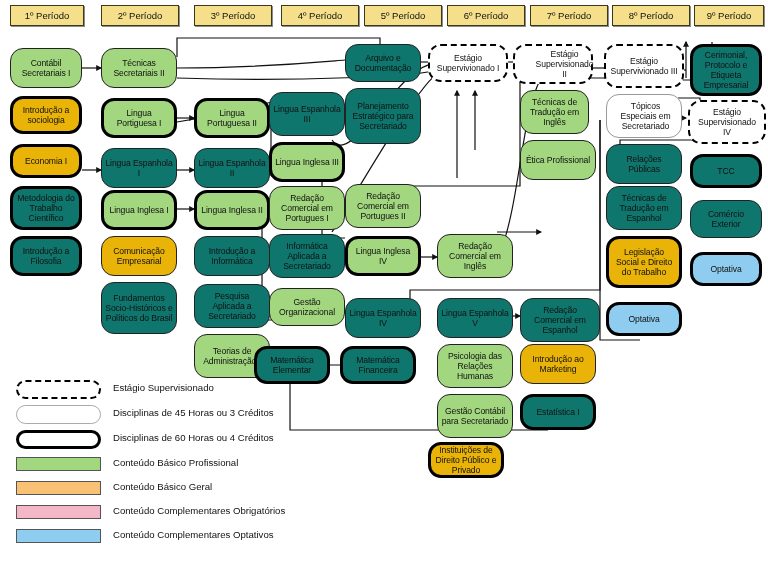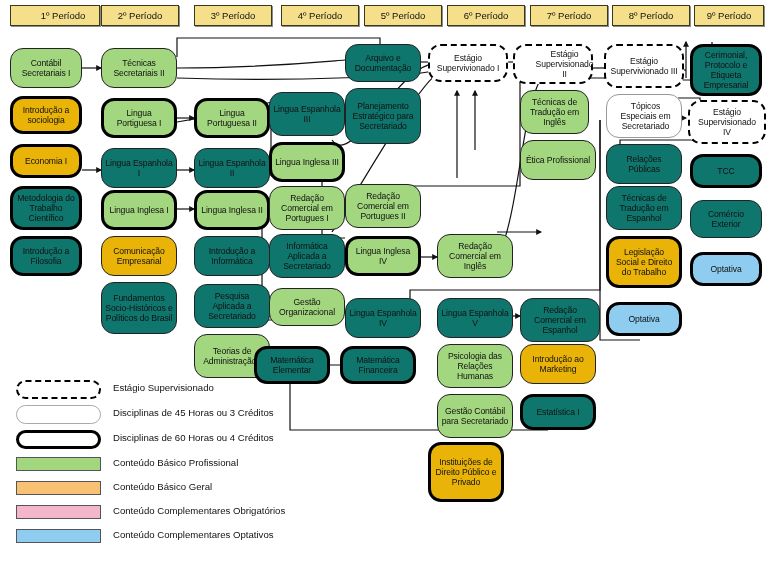--- a/index.html
+++ b/index.html
@@ -102,21 +102,21 @@
       <path d="M290,382 L290,430 L548,430"></path>
       <path d="M600,120 L600,340 L640,340"></path>
       <path d="M674,70 L686,70"></path>
       <path d="M674,80 L712,80 L712,42"></path>
       <path d="M678,98 L700,98 L700,120"></path>
       <path d="M620,172 L620,140 L700,140"></path>
       <path d="M610,78 L540,78"></path>
     </g>
   </svg>
 
-  <div class="period" style="left:10px;top:5px;width:72px;padding-left:16px;">1º Período</div>
+  <div class="period" style="left:10px;top:5px;width:72px;">1º Período</div>
   <div class="period" style="left:101px;top:5px;width:76px;">2º Período</div>
   <div class="period" style="left:194px;top:5px;width:76px;">3º Período</div>
   <div class="period" style="left:281px;top:5px;width:76px;">4º Período</div>
   <div class="period" style="left:364px;top:5px;width:76px;">5º Período</div>
   <div class="period" style="left:447px;top:5px;width:76px;">6º Período</div>
   <div class="period" style="left:530px;top:5px;width:76px;">7º Período</div>
   <div class="period" style="left:612px;top:5px;width:76px;">8º Período</div>
   <div class="period" style="left:694px;top:5px;width:68px;">9º Período</div>
 
   <div class="node f-green b-med" style="left:10px;top:48px;width:72px;height:40px;">Contábil Secretariais I</div>
@@ -151,21 +151,21 @@
   <div class="node f-green b-thick" style="left:345px;top:236px;width:76px;height:40px;">Lingua Inglesa IV</div>
   <div class="node f-green b-med" style="left:345px;top:184px;width:76px;height:44px;">Redação Comercial em Portugues II</div>
   <div class="node f-pink b-med" style="left:345px;top:298px;width:76px;height:40px;">Lingua Espanhola IV</div>
   <div class="node f-pink b-thick" style="left:340px;top:346px;width:76px;height:38px;">Matemática Financeira</div>
 
   <div class="node b-dash" style="left:428px;top:44px;width:80px;height:38px;">Estágio Supervivionado I</div>
   <div class="node f-green b-med" style="left:437px;top:234px;width:76px;height:44px;">Redação Comercial em Inglês</div>
   <div class="node f-pink b-med" style="left:437px;top:298px;width:76px;height:40px;">Lingua Espanhola V</div>
   <div class="node f-green b-med" style="left:437px;top:344px;width:76px;height:44px;">Psicologia das Relações Humanas</div>
   <div class="node f-green b-med" style="left:437px;top:394px;width:76px;height:44px;">Gestão Contábil para Secretariado</div>
-  <div class="node f-orange b-thick" style="left:428px;top:442px;width:76px;height:60px;">Instituições de Direito Público e Privado</div>
+  <div class="node f-orange b-thick" style="left:428px;top:442px;width:76px;height:36px;">Instituições de Direito Público e Privado</div>
 
   <div class="node b-dash" style="left:513px;top:44px;width:80px;height:40px;padding-left:26px;">Estágio Supervisionado II</div>
   <div class="node f-green b-med" style="left:520px;top:90px;width:69px;height:44px;">Técnicas de Tradução em Inglês</div>
   <div class="node f-green b-med" style="left:520px;top:140px;width:76px;height:40px;">Ética Profissional</div>
   <div class="node f-pink b-med" style="left:520px;top:298px;width:80px;height:44px;">Redação Comercial em Espanhol</div>
   <div class="node f-orange b-med" style="left:520px;top:344px;width:76px;height:40px;">Introdução ao Marketing</div>
   <div class="node f-pink b-thick" style="left:520px;top:394px;width:76px;height:36px;">Estatística I</div>
 
   <div class="node b-dash" style="left:604px;top:44px;width:80px;height:44px;">Estágio Supervivionado III</div>
   <div class="node f-white b-thin" style="left:606px;top:94px;width:76px;height:44px;">Tópicos Especiais em Secretariado</div>

